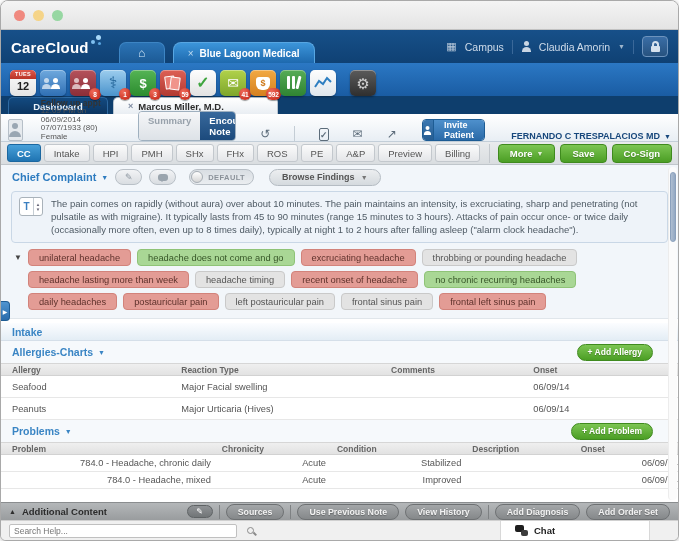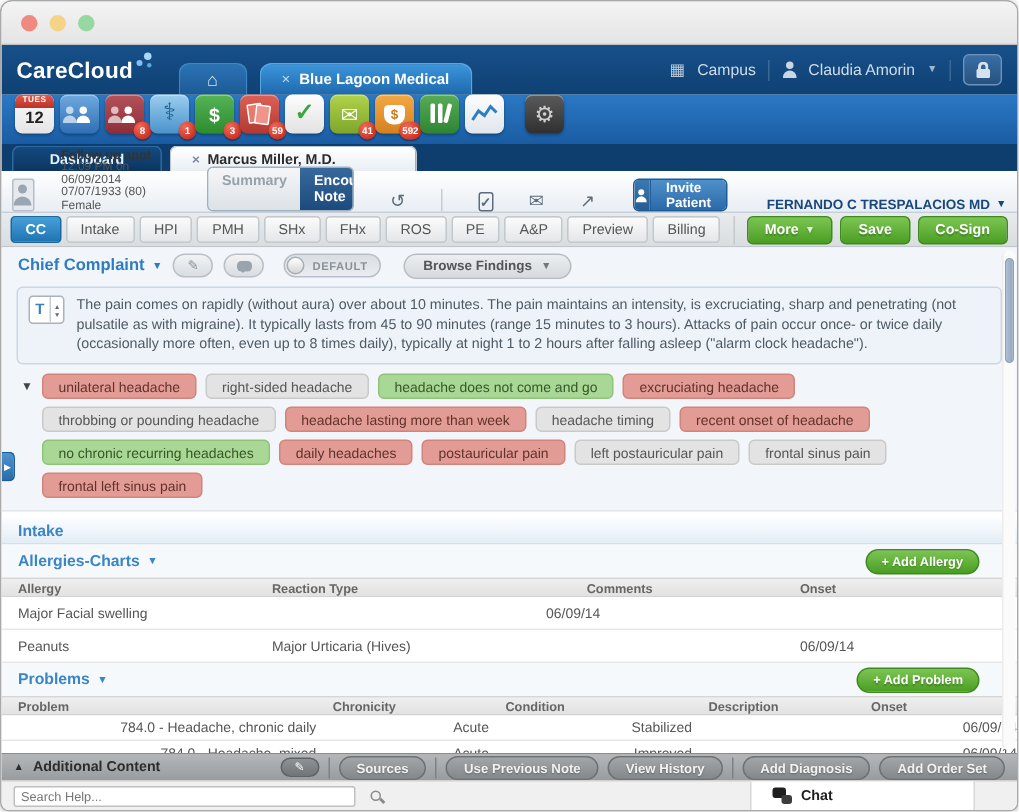--- a/index.html
+++ b/index.html
@@ -33,21 +33,21 @@
   .user-person{position:relative;width:10px;height:11px;display:inline-block;}
   .user-person::before{content:"";position:absolute;top:0;left:3px;width:5px;height:5px;border-radius:50%;background:#c9d6e4;}
   .user-person::after{content:"";position:absolute;bottom:0;left:1px;width:9px;height:5px;border-radius:5px 5px 0 0;background:#c9d6e4;}
   .caret{font-size:7px; color:#9fb6cc;}
   .lockbtn{width:26px;height:21px;border-radius:4px;border:1px solid #6d93bd;background:linear-gradient(#3a6ea6,#27527f);
            display:flex;flex-direction:column;align-items:center;justify-content:center;}
   .lock-shackle{width:7px;height:5px;border:2px solid #d6e2ee;border-bottom:none;border-radius:4px 4px 0 0;}
   .lock-body{width:9px;height:6px;background:#d6e2ee;border-radius:1px;}
 
   
-  .toolbar{height:33px; background:linear-gradient(#2b78c4,#1a5ca3); display:flex; align-items:flex-start; gap:4px; padding:0 9px; flex:0 0 auto;}
+  .toolbar{height:33px; background:linear-gradient(#2b78c4,#1a5ca3); display:flex; align-items:flex-end; gap:4px; padding:0 9px; flex:0 0 auto;}
   .tile{position:relative; width:26px; height:26px; border-radius:5px; display:flex; align-items:center; justify-content:center; box-shadow:inset 0 1px 0 rgba(255,255,255,.35), 0 1px 2px rgba(0,0,0,.35);}
   .tile .g{color:#fff; font-size:14px; line-height:1;}
   .tile-calendar{background:linear-gradient(#fdfdfd,#e4e4e4); flex-direction:column; overflow:hidden; align-items:stretch;}
   .cal-top{height:9px; background:linear-gradient(#e05a4d,#b93427); color:#fff; font-size:5.5px; font-weight:bold; text-align:center; line-height:9px; letter-spacing:.3px;}
   .cal-num{flex:1; font-size:11px; font-weight:bold; color:#222; text-align:center; line-height:15px;}
   .tile-patients{background:linear-gradient(#6fa9de,#2f6fb4);}
   .tile-tasks{background:linear-gradient(#b5525b,#8c2e38);}
   .tile-clinical{background:linear-gradient(#9ccdee,#4a93cc);}
   .tile-clinical .g{color:#1d5f93; font-size:16px;}
   .tile-billing{background:linear-gradient(#55b455,#2c8c2e);}
@@ -365,21 +365,20 @@
               <span>▲</span>
               <span>▼</span>
             </span>
         </div>
         <div class="narrative-text" data-name="narrative-text">The pain comes on rapidly (without aura) over about 10 minutes. The pain maintains an intensity, is excruciating, sharp and penetrating (not pulsatile as with migraine). It typically lasts from 45 to 90 minutes (range 15 minutes to 3 hours). Attacks of pain occur once- or twice daily (occasionally more often, even up to 8 times daily), typically at night 1 to 2 hours after falling asleep ("alarm clock headache").</div>
       </div>
       <div class="findings-row" data-name="findings-row">
         <span class="findings-caret" data-name="collapse-findings-icon">▼</span>
         <div class="findings-list" data-name="findings-list">
             <span class="pill positive" data-name="finding-pill">unilateral headache</span>
-            <span class="pill neutral" data-name="finding-pill">right-sided headache</span>
             <span class="pill negative" data-name="finding-pill">headache does not come and go</span>
             <span class="pill positive" data-name="finding-pill">excruciating headache</span>
             <span class="pill neutral" data-name="finding-pill">throbbing or pounding headache</span>
             <span class="pill positive" data-name="finding-pill">headache lasting more than week</span>
             <span class="pill neutral" data-name="finding-pill">headache timing</span>
             <span class="pill positive" data-name="finding-pill">recent onset of headache</span>
             <span class="pill negative" data-name="finding-pill">no chronic recurring headaches</span>
             <span class="pill positive" data-name="finding-pill">daily headaches</span>
             <span class="pill positive" data-name="finding-pill">postauricular pain</span>
             <span class="pill neutral" data-name="finding-pill">left postauricular pain</span>
@@ -403,20 +402,21 @@
       <button class="addbtn" data-name="add-allergy-button">+ Add Allergy</button>
     </div>
     <div data-name="allergies-table">
         <div class="thead" data-name="table-header-row">
           <span class="th" data-name="column-header" style="width: 25%;">Allergy</span>
           <span class="th" data-name="column-header" style="width: 31%;">Reaction Type</span>
           <span class="th" data-name="column-header" style="width: 21%;">Comments</span>
           <span class="th" data-name="column-header" style="width: 23%;">Onset</span>
         </div>
         <div class="trow" data-name="table-row">
+          <span class="td" data-name="table-cell" style="width: 25%;">Seafood</span>
           <span class="td" data-name="table-cell" style="width: 31%;">Major Facial swelling</span>
           <span class="td" data-name="table-cell" style="width: 21%;"></span>
           <span class="td" data-name="table-cell" style="width: 23%;">06/09/14</span>
         </div>
         <div class="trow" data-name="table-row">
           <span class="td" data-name="table-cell" style="width: 25%;">Peanuts</span>
           <span class="td" data-name="table-cell" style="width: 31%;">Major Urticaria (Hives)</span>
           <span class="td" data-name="table-cell" style="width: 21%;"></span>
           <span class="td" data-name="table-cell" style="width: 23%;">06/09/14</span>
         </div>

